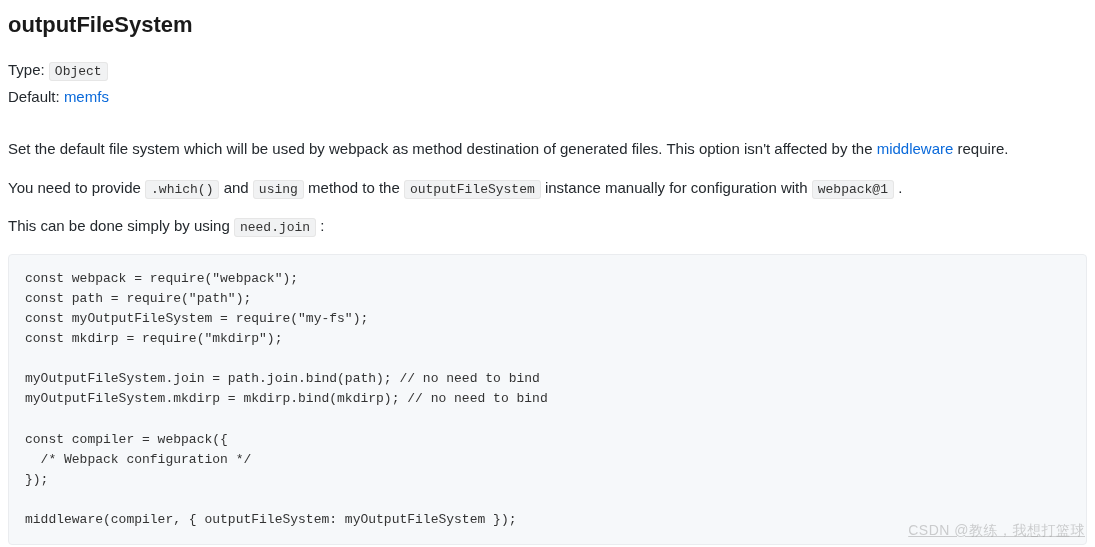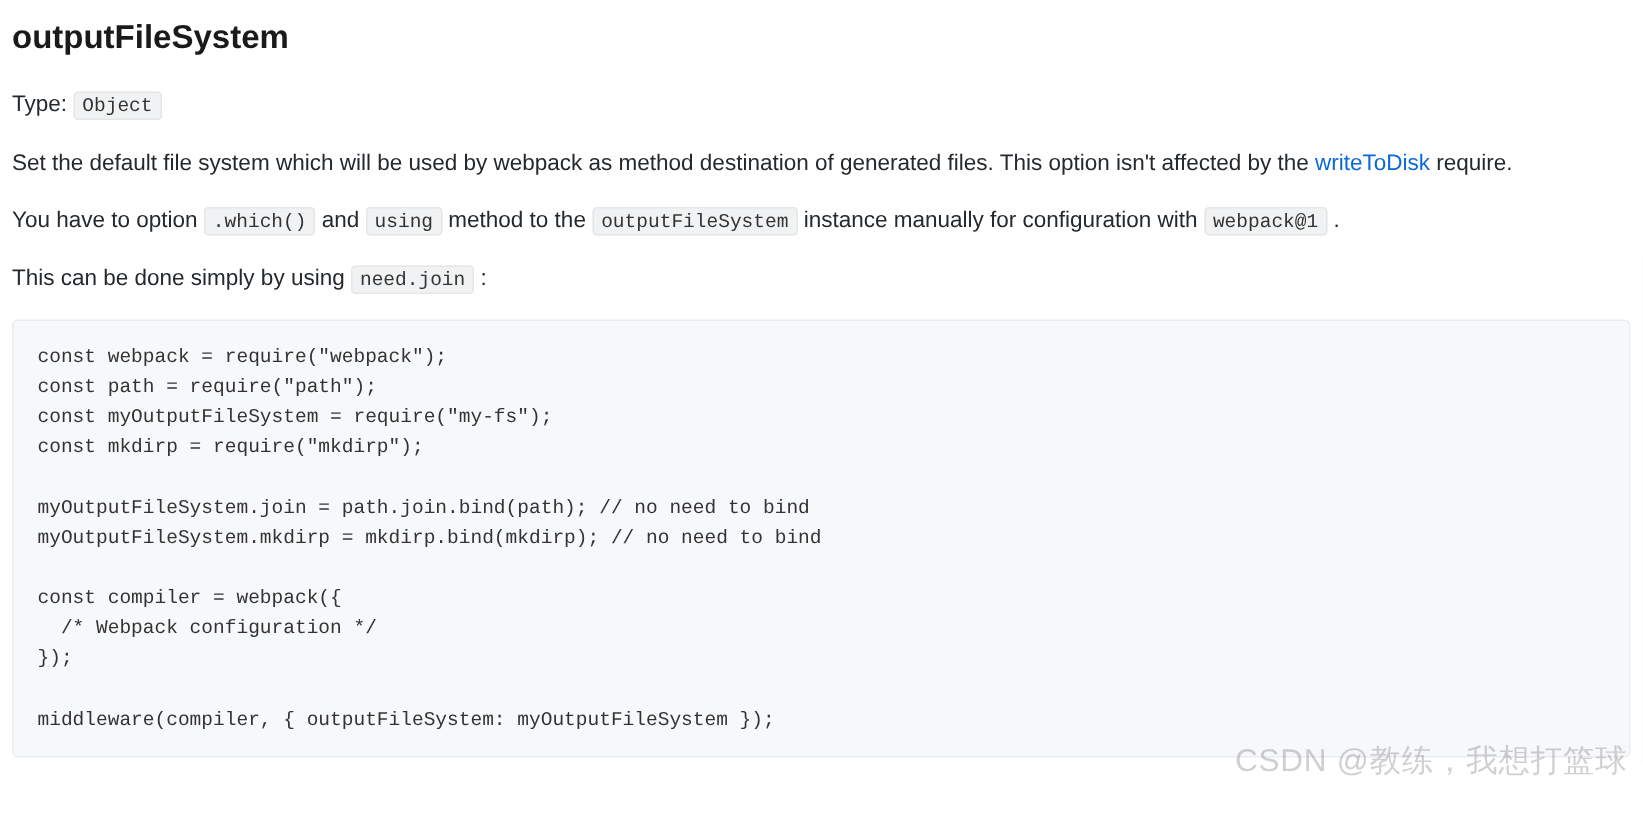--- a/index.html
+++ b/index.html
@@ -14,21 +14,21 @@
       width: 1095px;
     }
     h2 {
       font-size: 22px;
       font-weight: 700;
       margin: 0 0 18px 0;
       color: #1a1a1a;
     }
     p { margin: 0 0 16px 0; }
     .meta-line { margin: 0 0 4px 0; }
-    .meta-block { margin-bottom: 16px; }
+    .meta-block { margin-bottom: 30px; }
     a {
       color: #0969da;
       text-decoration: none;
     }
     code.inline {
       background: #f1f2f3;
       border: 1px solid #e6e6e6;
       border-radius: 3px;
       font-family: "SFMono-Regular", Consolas, "Liberation Mono", Menlo, monospace;
       font-size: 13px;
@@ -43,45 +43,49 @@
       font-family: "SFMono-Regular", Consolas, "Liberation Mono", Menlo, monospace;
       font-size: 13px;
       line-height: 1.55;
       color: #333;
       overflow-x: auto;
       margin: 0;
       white-space: pre;
     }
     .watermark {
       position: fixed;
-      bottom: 24px;
+      bottom: 6px;
       right: 10px;
-      font-size: 21px;
+      font-size: 14px;
       color: rgba(120,120,120,0.35);
       pointer-events: none;
       letter-spacing: 0.5px;
+      text-decoration: underline;
     }
   </style>
 </head>
 <body>
 
 <h2>outputFileSystem</h2>
 
 <div class="meta-block">
   <p class="meta-line">
     <span>Type: </span><code class="inline">Object</code>
   </p>
+  <p class="meta-line">
+    <span>Default: </span><a href="#">memfs</a>
+  </p>
 </div>
 
 <p>
-  <span>Set the default file system which will be used by webpack as method destination of generated files. This option isn't affected by the </span><a href="#">writeToDisk</a><span> require.</span>
+  <span>Set the default file system which will be used by webpack as method destination of generated files. This option isn't affected by the </span><a href="#">middleware</a><span> require.</span>
 </p>
 
 <p>
-  <span>You have to option </span><code class="inline">.which()</code><span> and </span><code class="inline">using</code><span> method to the </span><code class="inline">outputFileSystem</code><span> instance manually for configuration with </span><code class="inline">webpack@1</code><span> .</span>
+  <span>You need to provide </span><code class="inline">.which()</code><span> and </span><code class="inline">using</code><span> method to the </span><code class="inline">outputFileSystem</code><span> instance manually for configuration with </span><code class="inline">webpack@1</code><span> .</span>
 </p>
 
 <p>
   <span>This can be done simply by using </span><code class="inline">need.join</code><span> :</span>
 </p>
 
 <pre class="codeblock">const webpack = require("webpack");
 const path = require("path");
 const myOutputFileSystem = require("my-fs");
 const mkdirp = require("mkdirp");

